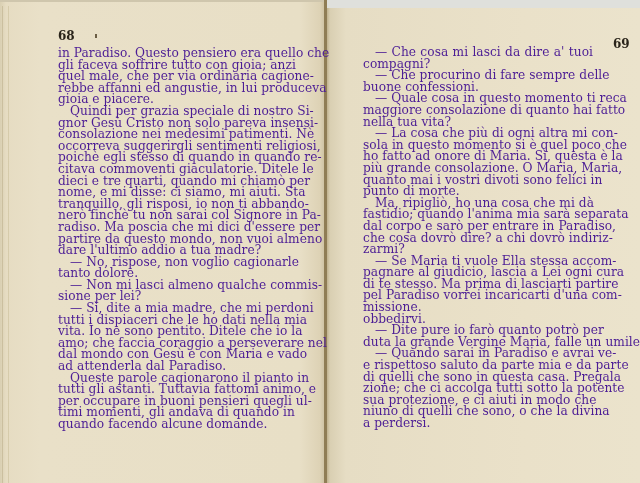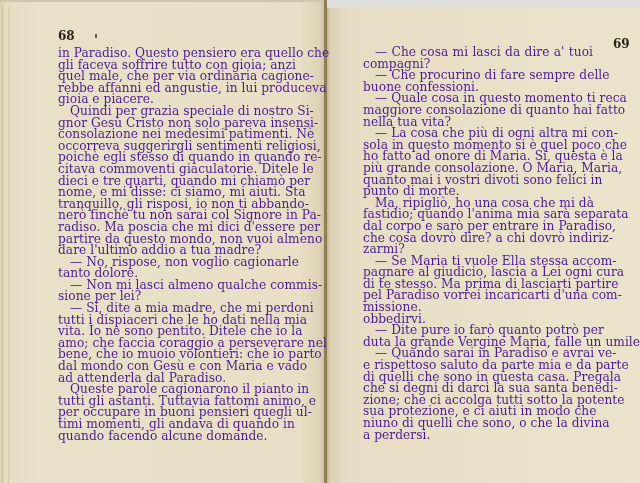--- a/index.html
+++ b/index.html
@@ -95,21 +95,20 @@
       <span class="line">partire da questo mondo, non vuoi almeno</span>
       <span class="line last">dare l'ultimo addio a tua madre?</span>
       <span class="line indent">— No, rispose, non voglio cagionarle</span>
       <span class="line last">tanto dolore.</span>
       <span class="line indent">— Non mi lasci almeno qualche commis-</span>
       <span class="line last">sione per lei?</span>
       <span class="line indent">— Sì, dite a mia madre, che mi perdoni</span>
       <span class="line">tutti i dispiaceri che le ho dati nella mia</span>
       <span class="line">vita. Io ne sono pentito. Ditele che io la</span>
       <span class="line">amo; che faccia coraggio a perseverare nel</span>
-      <span class="line">bene, che io muoio volontieri: che io parto</span>
       <span class="line">dal mondo con Gesù e con Maria e vado</span>
       <span class="line last">ad attenderla dal Paradiso.</span>
       <span class="line indent">Queste parole cagionarono il pianto in</span>
       <span class="line">tutti gli astanti. Tuttavia fattomi animo, e</span>
       <span class="line">per occupare in buoni pensieri quegli ul-</span>
       <span class="line">timi momenti, gli andava di quando in</span>
       <span class="line last">quando facendo alcune domande.</span>
     </div>
 
   <div class="pagenum right">69</div>
@@ -136,19 +135,18 @@
       <span class="line">pagnare al giudicio, lascia a Lei ogni cura</span>
       <span class="line">di te stesso. Ma prima di lasciarti partire</span>
       <span class="line">pel Paradiso vorrei incaricarti d'una com-</span>
       <span class="line last">missione.</span>
       <span class="line last">obbedirvi.</span>
       <span class="line indent">— Dite pure io farò quanto potrò per</span>
       <span class="line">duta la grande Vergine Maria, falle un umile</span>
       <span class="line indent">— Quando sarai in Paradiso e avrai ve-</span>
       <span class="line">e rispettoso saluto da parte mia e da parte</span>
       <span class="line">di quelli che sono in questa casa. Pregala</span>
-      <span class="line">che si degni di darci la sua santa benedi-</span>
       <span class="line">zione; che ci accolga tutti sotto la potente</span>
       <span class="line">sua protezione, e ci aiuti in modo che</span>
       <span class="line">niuno di quelli che sono, o che la divina</span>
       <span class="line last">a perdersi.</span>
     </div>
 </div>
 
 </body></html>

